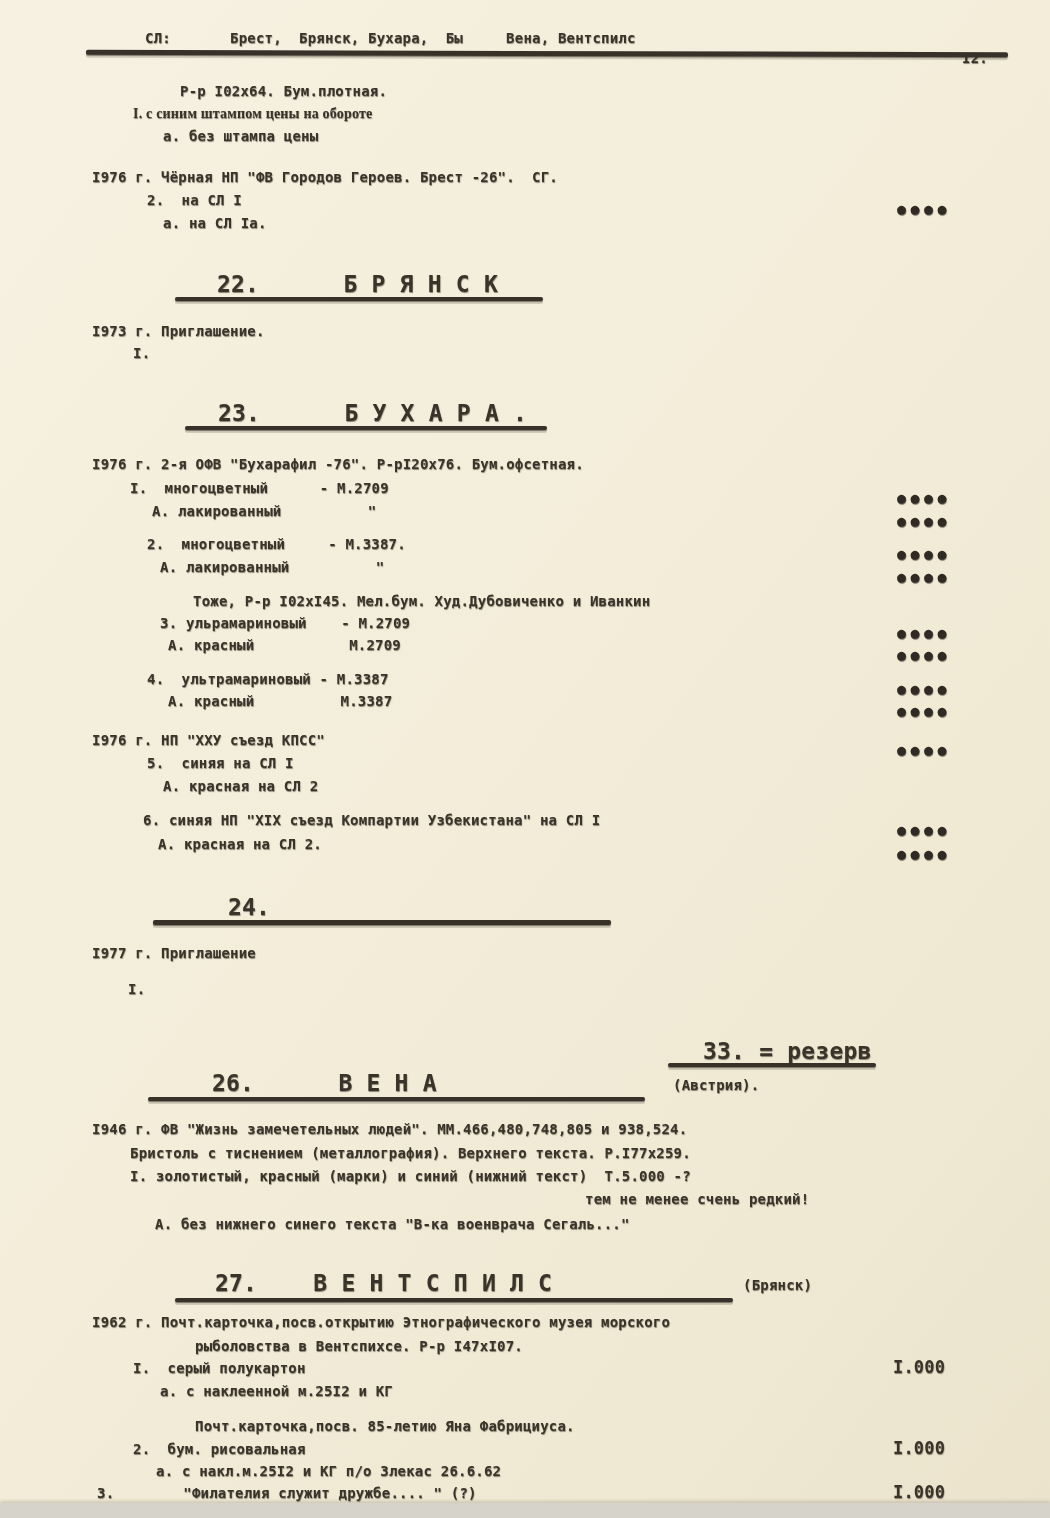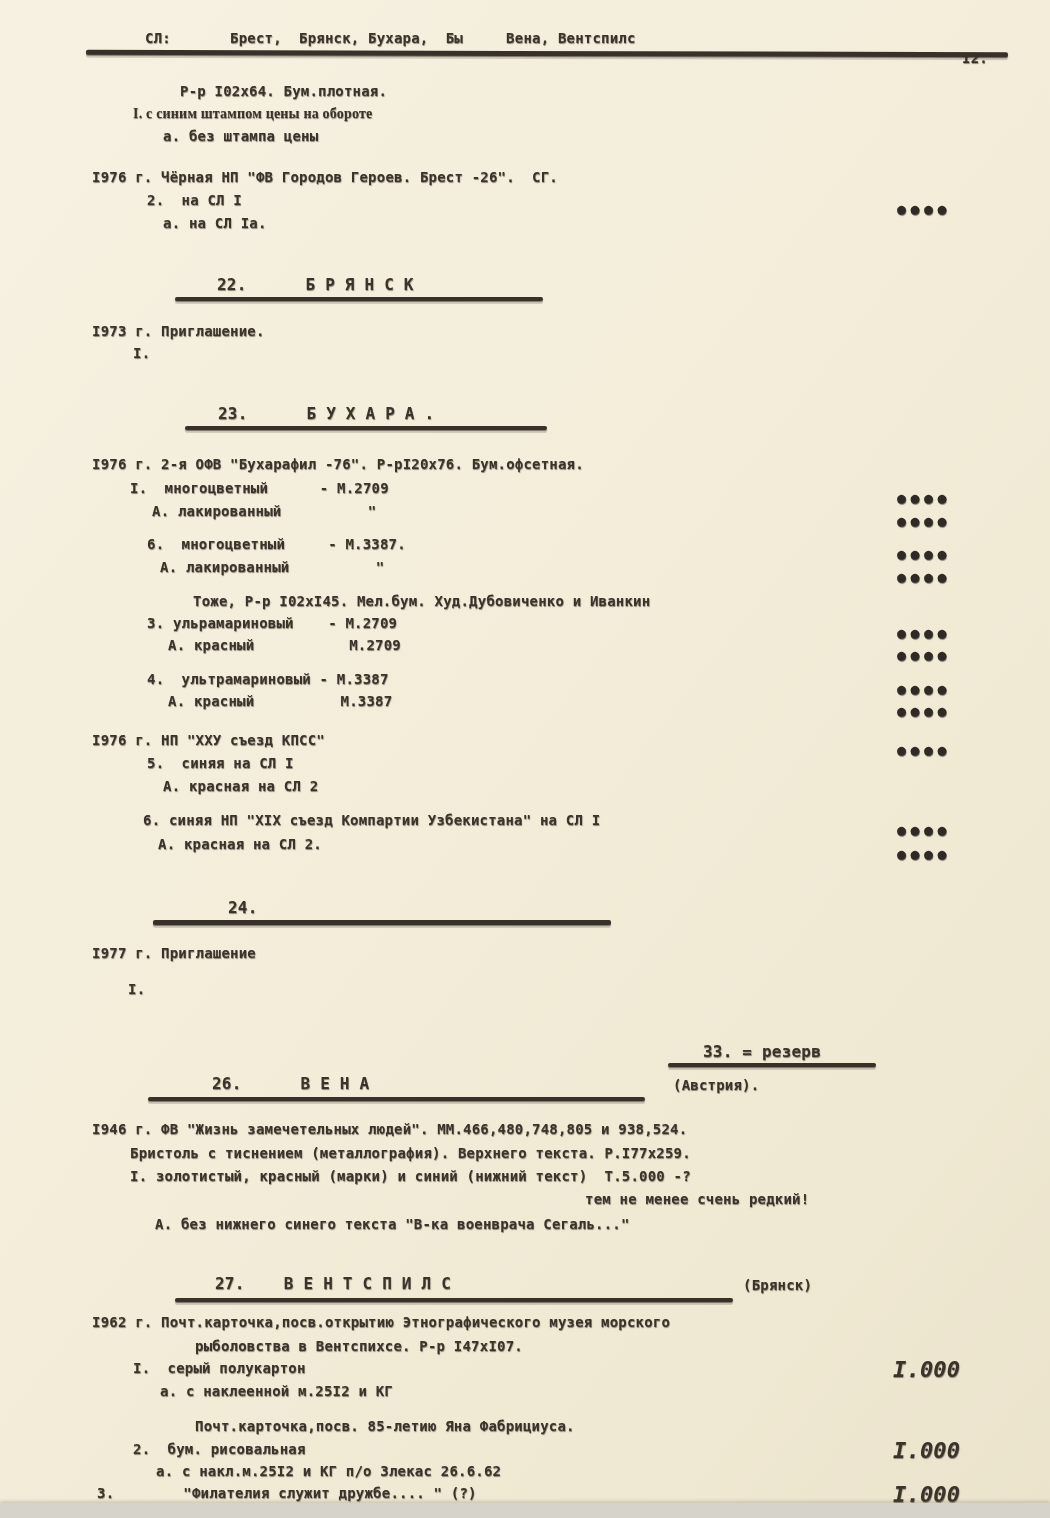--- a/index.html
+++ b/index.html
@@ -13,43 +13,42 @@
     color:#3a332a;
   }
   .line{
     position:absolute;
     white-space:pre;
     font-size:14px;
     line-height:23px;
     letter-spacing:0.2px;
     text-shadow:0.5px 0.7px 0.9px rgba(52,44,34,0.55);
   }
-  .heading{font-size:16px;}
+  .heading{font-size:23px;}
   .rule{
     position:absolute;
     height:4px;
     background:#37312a;
     border-radius:2px;
     box-shadow:0 1px 1px rgba(52,44,34,0.55), 0 3px 0 rgba(52,44,34,0.18);
   }
   .rule.thick{height:5px;}
   .dots{
     position:absolute;
     font-size:15px;
     letter-spacing:4.5px;
     color:#2f2a23;
     text-shadow:0.4px 0.6px 0.7px rgba(47,42,35,0.6);
   }
   .price{
     position:absolute;
     white-space:pre;
-    font-size:22px;
+    font-size:17px;
     letter-spacing:0.2px;
     text-shadow:0.5px 0.7px 0.9px rgba(52,44,34,0.55);
-    font-style:italic;
   }
   .bottom-strip{
     position:absolute;
     left:0;top:1503px;
     width:1050px;height:15px;
     background:#d6d3ca;
     box-shadow:0 -2px 3px rgba(120,113,100,0.28);
   }
 </style>
 </head>
@@ -75,26 +74,26 @@
   <div class="line" style="left:92px;top:320px;">I973 г. Приглашение.</div>
   <div class="line" style="left:133px;top:342px;">I.</div>
 
   <div class="line heading" style="left:218px;top:402px;">23.      Б У Х А Р А .</div>
   <div class="rule" style="left:185px;top:426px;width:362px;"></div>
   <div class="line" style="left:92px;top:453px;">I976 г. 2-я ОФВ "Бухарафил -76". Р-рI20х76. Бум.офсетная.</div>
   <div class="line" style="left:130px;top:477px;">I.  многоцветный      - М.2709</div>
   <div class="dots" style="left:897px;top:489px;">●●●●</div>
   <div class="line" style="left:152px;top:500px;">А. лакированный          "</div>
   <div class="dots" style="left:897px;top:512px;">●●●●</div>
-  <div class="line" style="left:147px;top:533px;">6.  многоцветный     - М.3387.</div>
+  <div class="line" style="left:147px;top:533px;">2.  многоцветный     - М.3387.</div>
   <div class="dots" style="left:897px;top:545px;">●●●●</div>
   <div class="line" style="left:160px;top:556px;">А. лакированный          "</div>
   <div class="dots" style="left:897px;top:568px;">●●●●</div>
   <div class="line" style="left:193px;top:590px;">Тоже, Р-р I02хI45. Мел.бум. Худ.Дубовиченко и Иванкин</div>
-  <div class="line" style="left:147px;top:612px;">3. ульрамариновый    - М.2709</div>
+  <div class="line" style="left:160px;top:612px;">3. ульрамариновый    - М.2709</div>
   <div class="dots" style="left:897px;top:624px;">●●●●</div>
   <div class="line" style="left:168px;top:634px;">А. красный           М.2709</div>
   <div class="dots" style="left:897px;top:646px;">●●●●</div>
   <div class="line" style="left:147px;top:668px;">4.  ультрамариновый - М.3387</div>
   <div class="dots" style="left:897px;top:680px;">●●●●</div>
   <div class="line" style="left:168px;top:690px;">А. красный          М.3387</div>
   <div class="dots" style="left:897px;top:702px;">●●●●</div>
   <div class="line" style="left:92px;top:729px;">I976 г. НП "ХХУ съезд КПСС"</div>
   <div class="dots" style="left:897px;top:741px;">●●●●</div>
   <div class="line" style="left:147px;top:752px;">5.  синяя на СЛ I</div>

